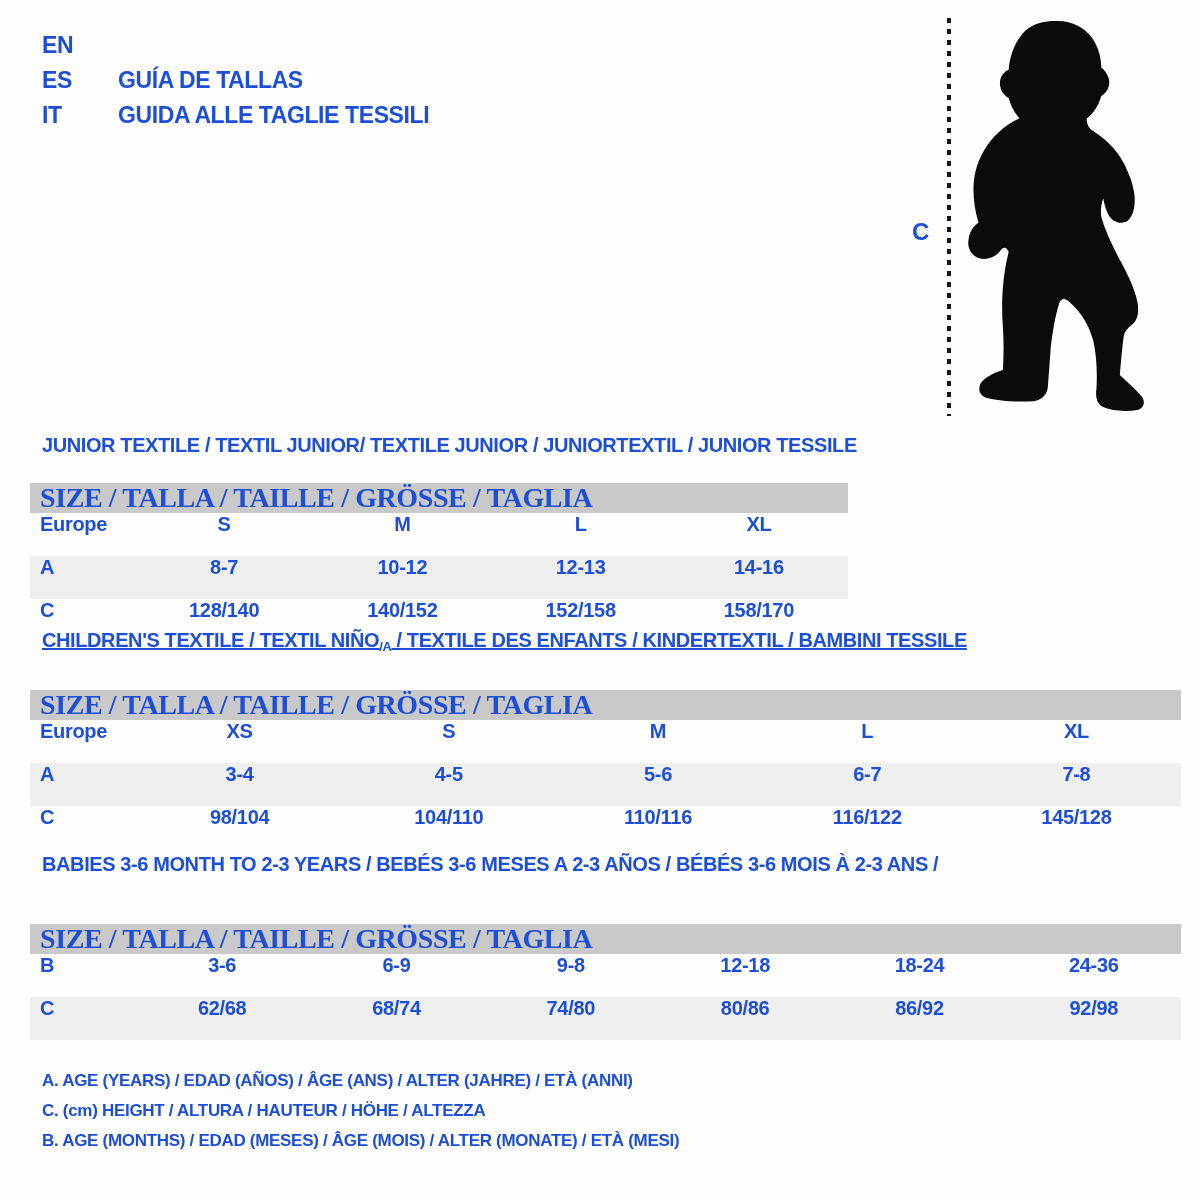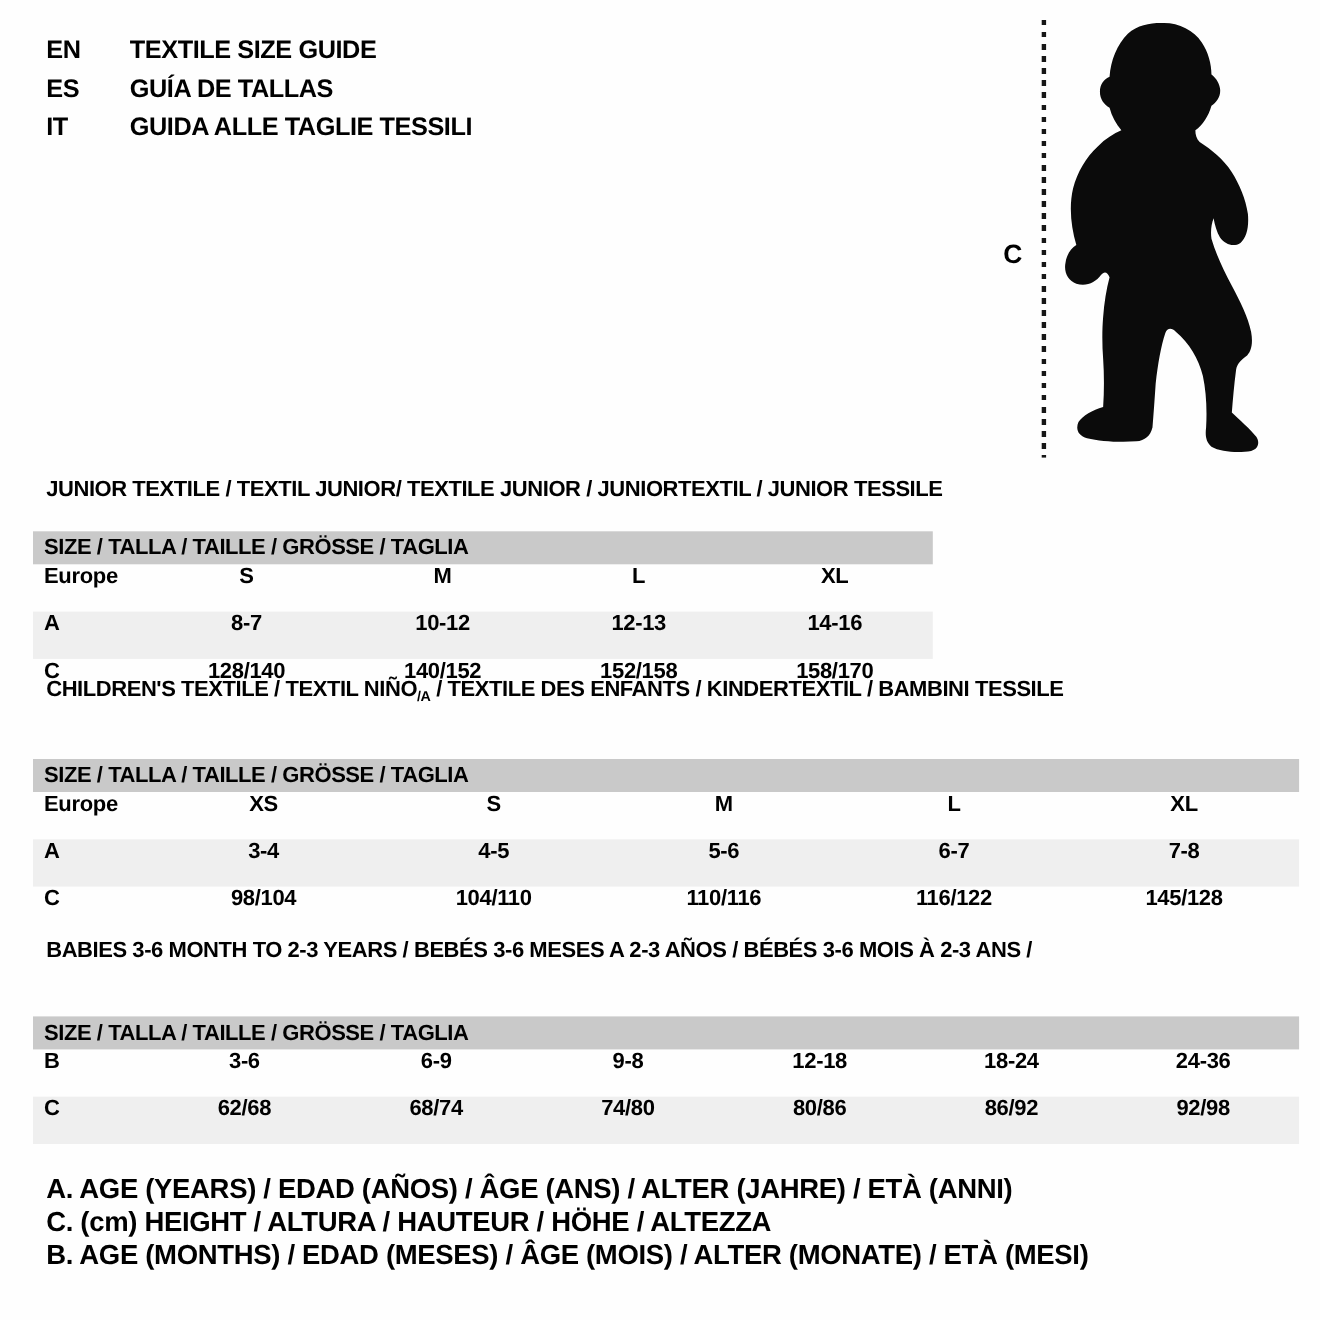--- a/index.html
+++ b/index.html
@@ -1,54 +1,53 @@
 <!DOCTYPE html>
 <html><head>
 <meta charset="utf-8">
 <style>
   html,body{margin:0;padding:0;background:#ffffff;}
   .canvas{
     position:relative;width:1200px;height:1200px;background:#fefefe;overflow:hidden;
     font-family:"Liberation Sans","DejaVu Sans",sans-serif;
-    font-weight:700;color:#000000;font-stretch:condensed;
+    font-weight:700;color:#1d4ed8;font-stretch:condensed;
   }
   
   .lang-block{position:absolute;left:42px;top:28px;}
   .lang-row{display:flex;height:35px;align-items:center;font-size:23px;letter-spacing:-0.4px;}
   .lang-code{width:76px;}
   
   .dash-line{
     position:absolute;left:947px;top:18px;width:4px;height:398px;
     background:repeating-linear-gradient(to bottom,#161616 0 5px,transparent 5px 11px);
   }
   .c-label{position:absolute;left:912px;top:218px;font-size:24px;}
   .baby-svg{position:absolute;left:958px;top:14px;}
   
   .sec-title{position:absolute;left:42px;font-size:20px;letter-spacing:-0.4px;white-space:nowrap;}
   .sec-title .subA{font-size:13px;vertical-align:-4px;}
   .size-table{position:absolute;left:30px;}
   .thead{height:30px;background:#c9c9c9;display:flex;align-items:center;
-         padding-left:10px;font-size:20px;letter-spacing:-0.4px;box-sizing:border-box;}
+         padding-left:10px;font-size:28px;letter-spacing:-0.4px;box-sizing:border-box;font-family:Liberation Serif, serif;}
   .trow{height:43px;display:flex;font-size:20px;letter-spacing:-0.3px;}
   .trow.shaded{background:#efefef;}
   .tlabel{width:105px;padding-left:10px;box-sizing:border-box;}
   .tcell{flex:1;text-align:center;}
   
   .legend{position:absolute;left:42px;top:1066px;}
-  .legend-line{height:30px;display:flex;align-items:center;font-size:25px;letter-spacing:-0.3px;white-space:nowrap;}
+  .legend-line{height:30px;display:flex;align-items:center;font-size:17px;letter-spacing:-0.3px;white-space:nowrap;}
 </style>
 </head>
 <body>
 
 <div class="canvas">
 
   <div class="lang-block">
     <div class="lang-row">
       <span class="lang-code">EN</span>
-      <span class="lang-label">TEXTILE SIZE GUIDE</span>
     </div>
     <div class="lang-row">
       <span class="lang-code">ES</span>
       <span class="lang-label">GUÍA DE TALLAS</span>
     </div>
     <div class="lang-row">
       <span class="lang-code">IT</span>
       <span class="lang-label">GUIDA ALLE TAGLIE TESSILI</span>
     </div>
   </div>
@@ -126,21 +125,21 @@
     </div>
     <div class="trow">
       <div class="tlabel">C</div>
       <div class="tcell">128/140</div>
       <div class="tcell">140/152</div>
       <div class="tcell">152/158</div>
       <div class="tcell">158/170</div>
     </div>
   </div>
 
-  <div class="sec-title" style="top:616px;">
+  <div class="sec-title" style="top:629px;text-decoration:underline;">
     <span>CHILDREN'S TEXTILE / TEXTIL NIÑO</span><span class="subA">/A</span><span> / TEXTILE DES ENFANTS / KINDERTEXTIL / BAMBINI TESSILE</span>
   </div>
   <div class="size-table" style="top:690px;width:1151px;">
     <div class="thead">
       <span>SIZE / TALLA / TAILLE / GRÖSSE / TAGLIA</span>
     </div>
     <div class="trow">
       <div class="tlabel">Europe</div>
       <div class="tcell">XS</div>
       <div class="tcell">S</div>

